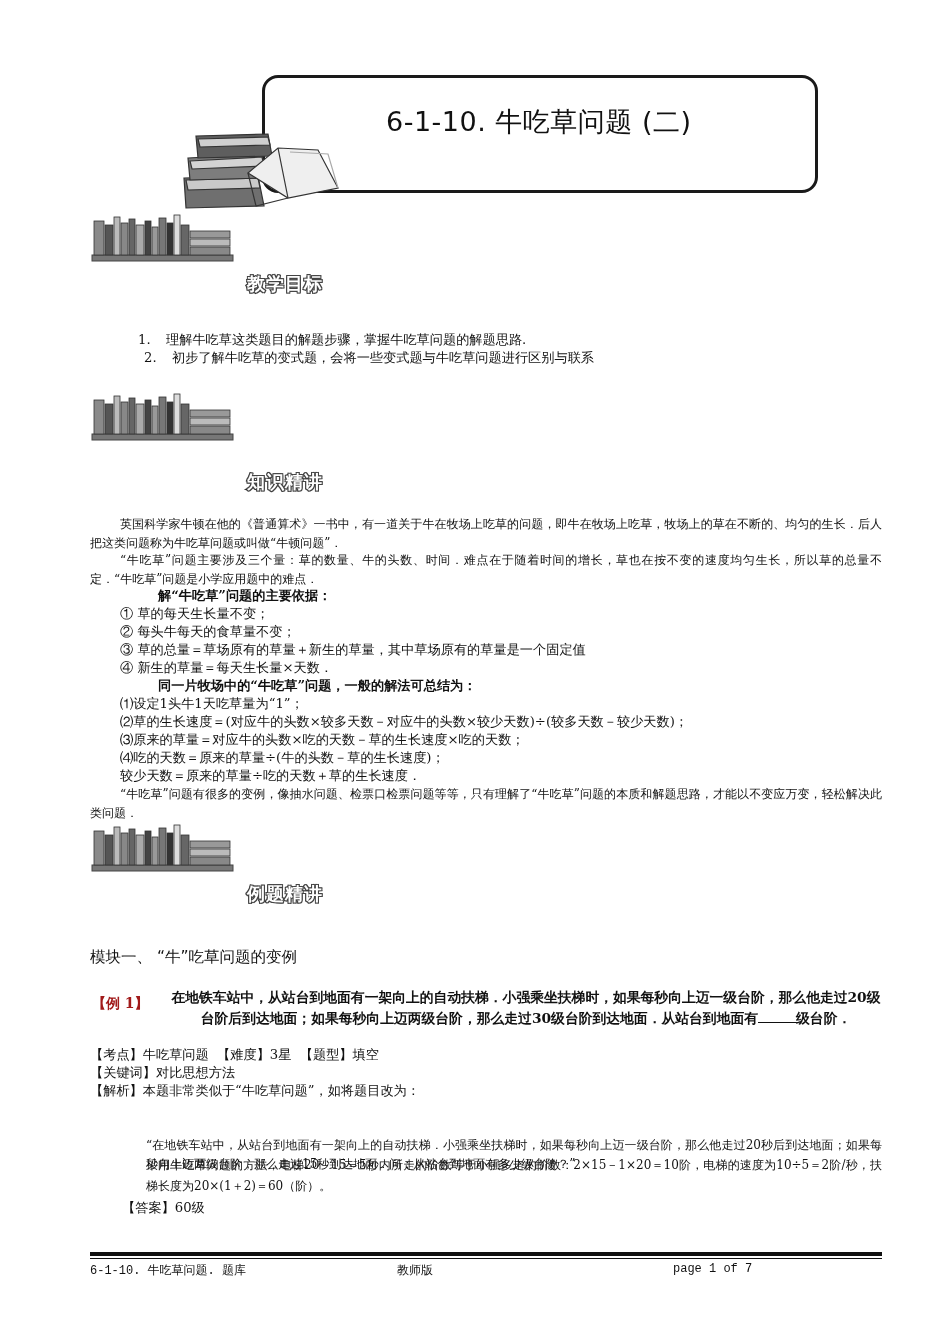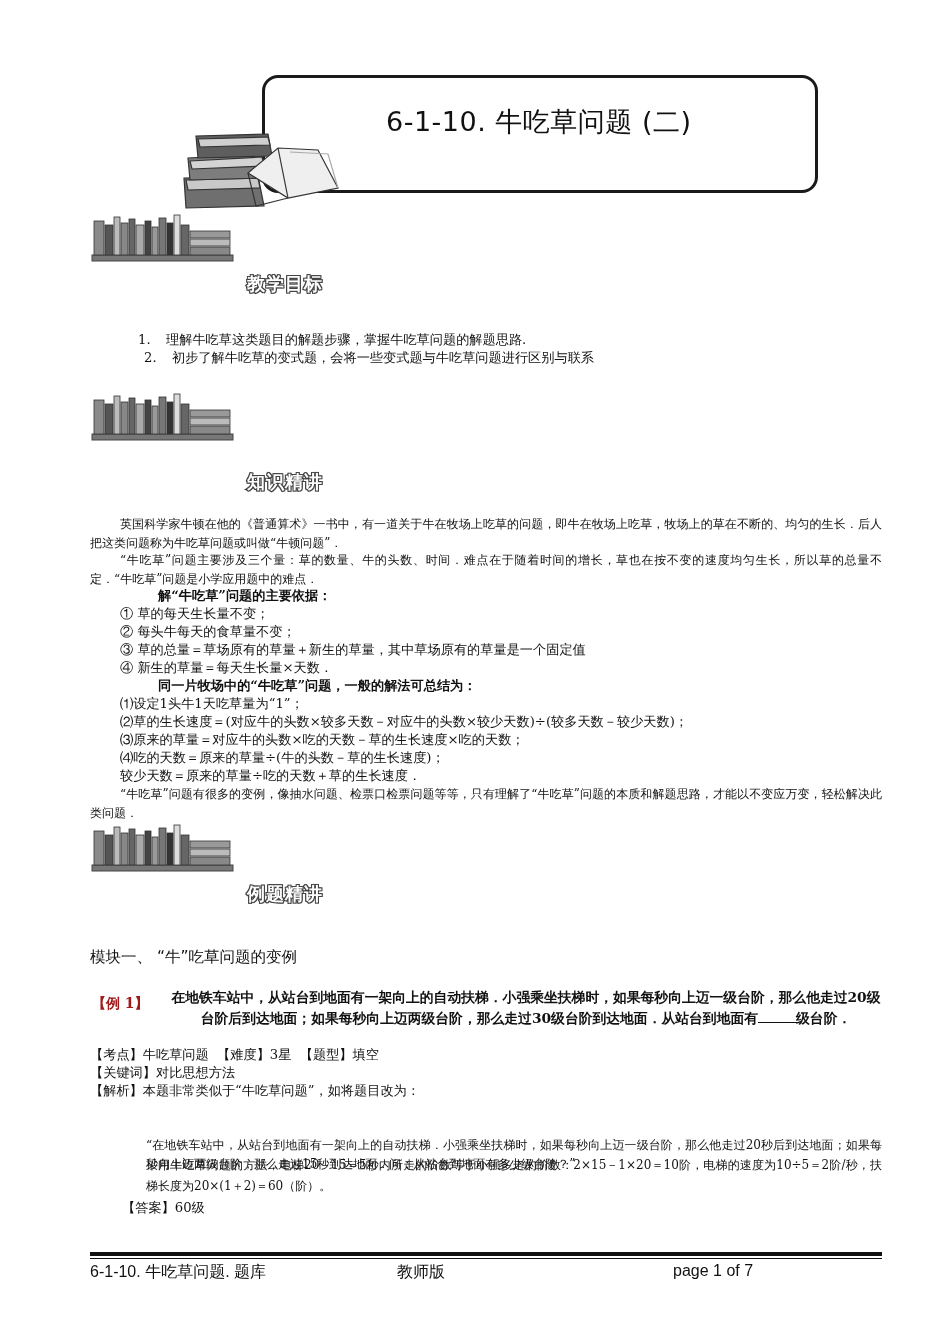--- a/index.html
+++ b/index.html
@@ -23,21 +23,21 @@
   .bold { font-weight: bold; margin-left: 38px; }
   .goal-num { display: inline-block; width: 28px; }
   .para { left: 90px; width: 792px; font-size: 12px; line-height: 18.5px; text-align: justify; }
   .indent { text-indent: 30px; }
   .module-title { font-family: "DejaVu Sans", "Liberation Sans", sans-serif; font-size: 15.5px; }
   .ex-label { color: #a11a1a; font-weight: bold; font-family: "DejaVu Serif", serif; font-size: 14px; }
   .ex-body { left: 167px; width: 718px; font-weight: bold; font-size: 13.8px; line-height: 21px; text-align: center; }
   .blank { display: inline-block; width: 38px; border-bottom: 1.5px solid #111; height: 12px; vertical-align: baseline; }
   .footer-rule-thick { left: 90px; top: 1252px; width: 792px; height: 4px; background: #111; }
   .footer-rule-thin { left: 90px; top: 1258px; width: 792px; height: 1px; background: #111; }
-  .footer { top: 1262px; font-family: Liberation Sans, sans-serif; font-size: 16px; }
+  .footer { top: 1262px; font-family: Liberation Mono, monospace; font-size: 12px; }
 </style>
 </head>
 <body>
 
 <div class="abs title-box"></div>
 <svg class="abs books" viewBox="0 0 165 92">
   <g stroke="#333" stroke-width="1.2">
     <path d="M6 60 L80 58 L86 88 L8 90 Z" fill="#6f6f6f"></path>
     <path d="M8 62 L80 60 L82 70 L10 72 Z" fill="#c9c9c9"></path>
     <path d="M10 40 L84 36 L88 60 L12 62 Z" fill="#7d7d7d"></path>

